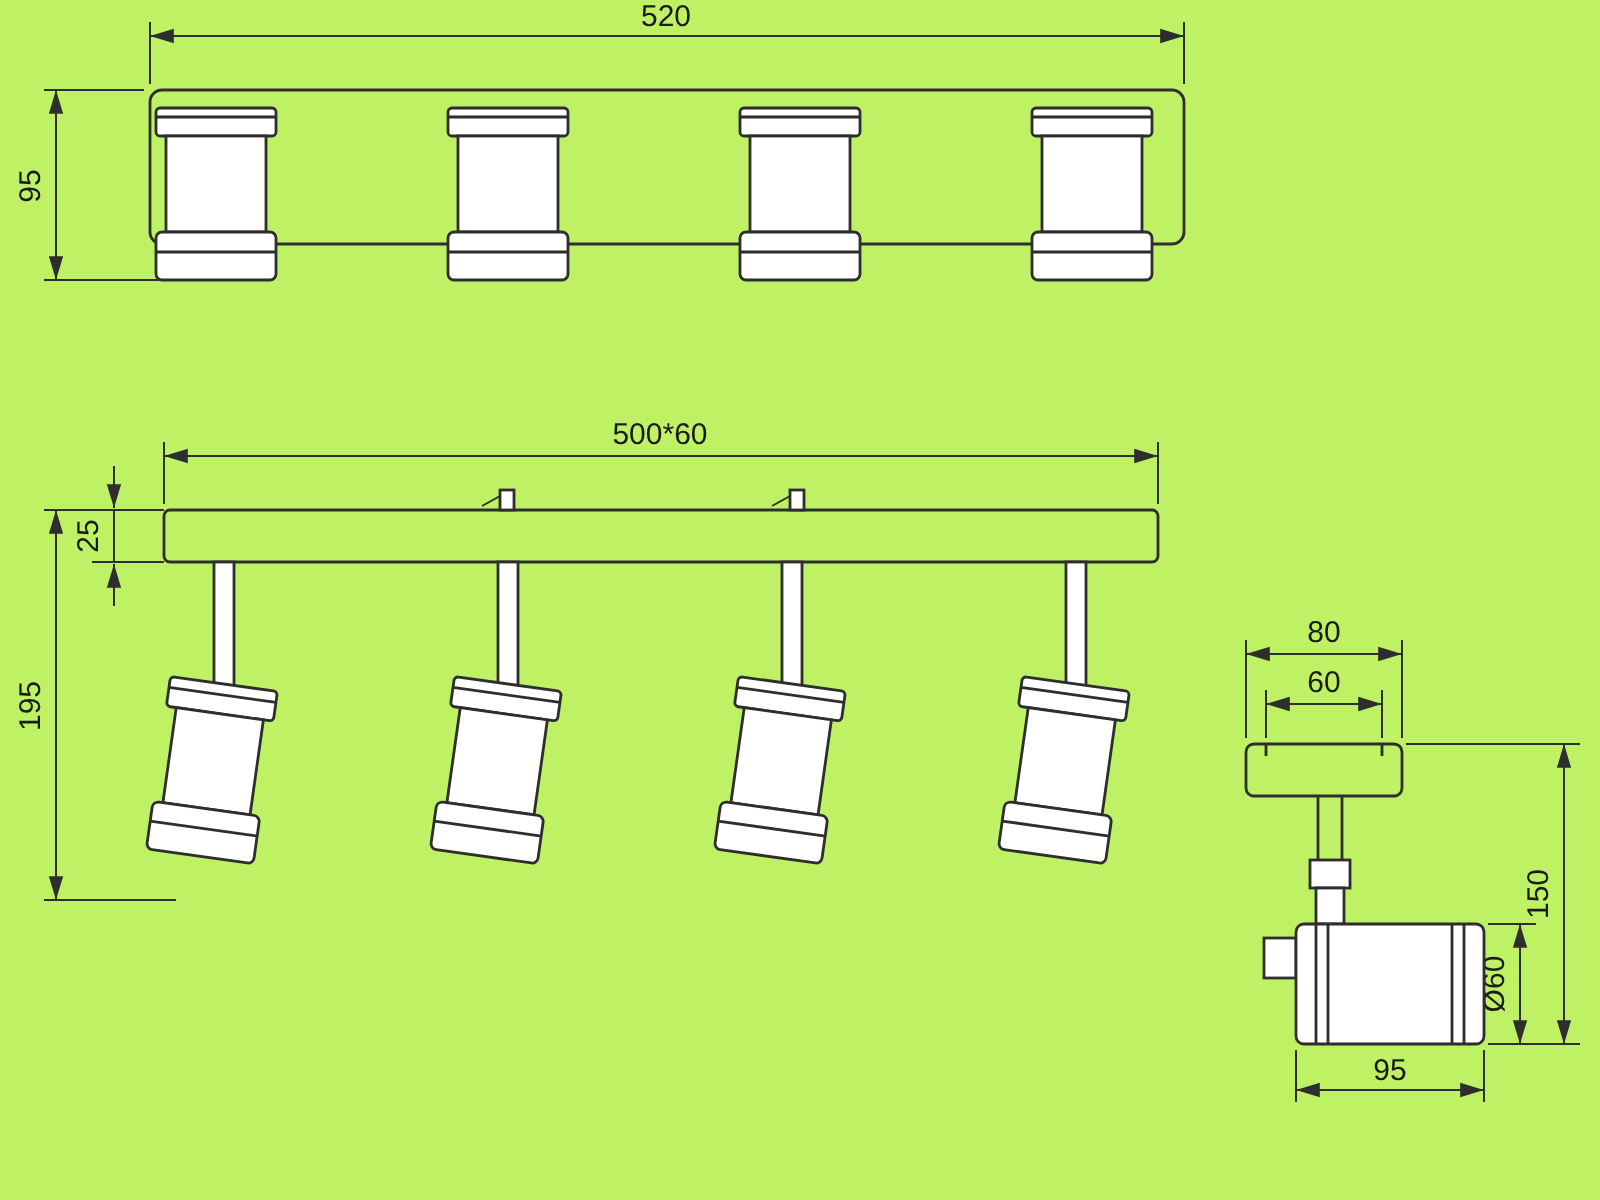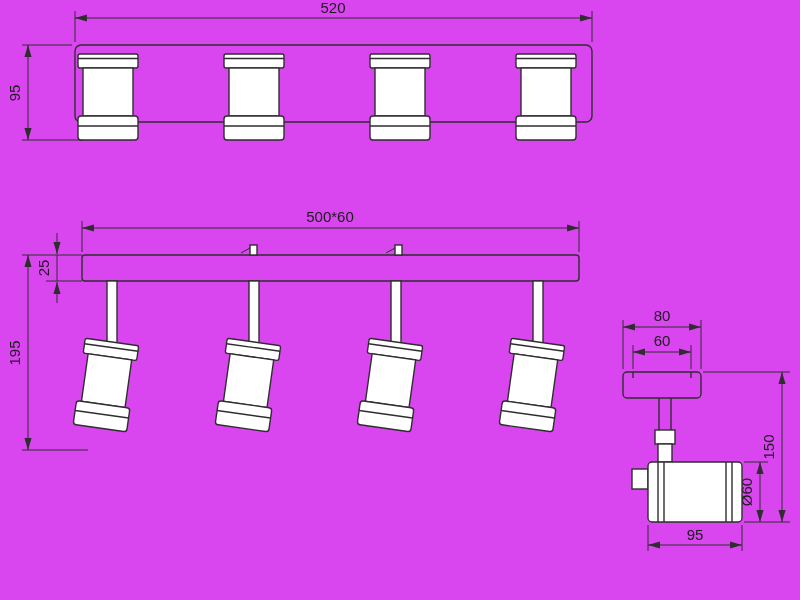--- a/index.html
+++ b/index.html
@@ -1,16 +1,16 @@
 <!DOCTYPE html>
 <html><head>
 <meta charset="utf-8">
 <style>
   html,body{margin:0;padding:0;background:#ffffff;}
-  .canvas{width:800px;height:600px;background:#d946ef;font-family:"Liberation Sans",sans-serif;overflow:hidden;}
+  .canvas{width:800px;height:600px;background:#bef264;font-family:"Liberation Sans",sans-serif;overflow:hidden;}
   .obj{stroke:#2e2e2e;stroke-width:1.4;fill:none;}
   .objf{stroke:#2e2e2e;stroke-width:1.4;fill:#ffffff;}
   .dim{stroke:#2e2e2e;stroke-width:1;fill:none;}
   .lbl{font-size:15px;font-family:"Liberation Sans",sans-serif;fill:#1b1b1b;}
 </style>
 </head>
 <body>
 
 <div class="canvas">
 <svg width="800" height="600" viewBox="0 0 800 600">

